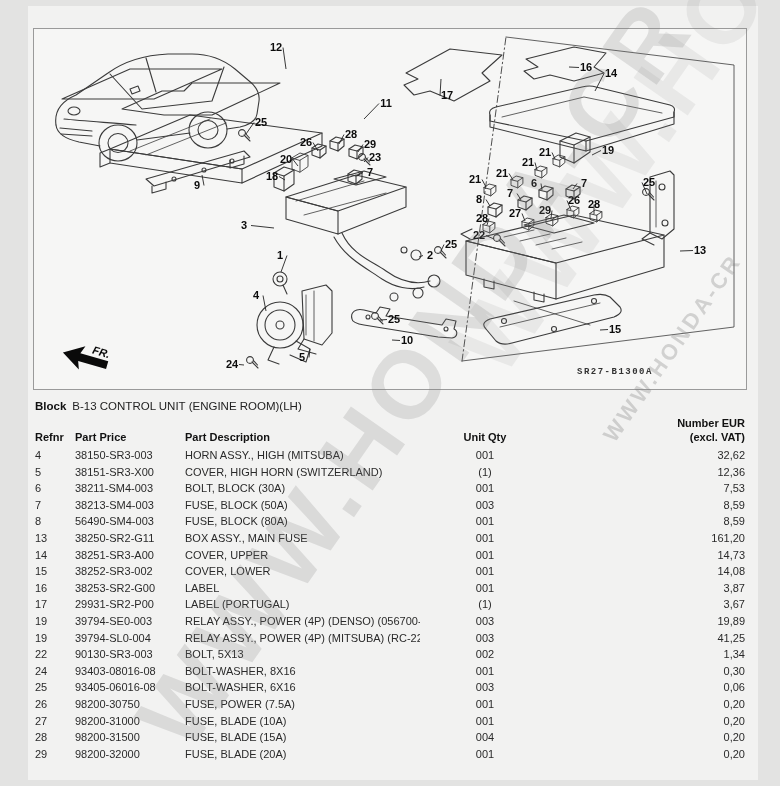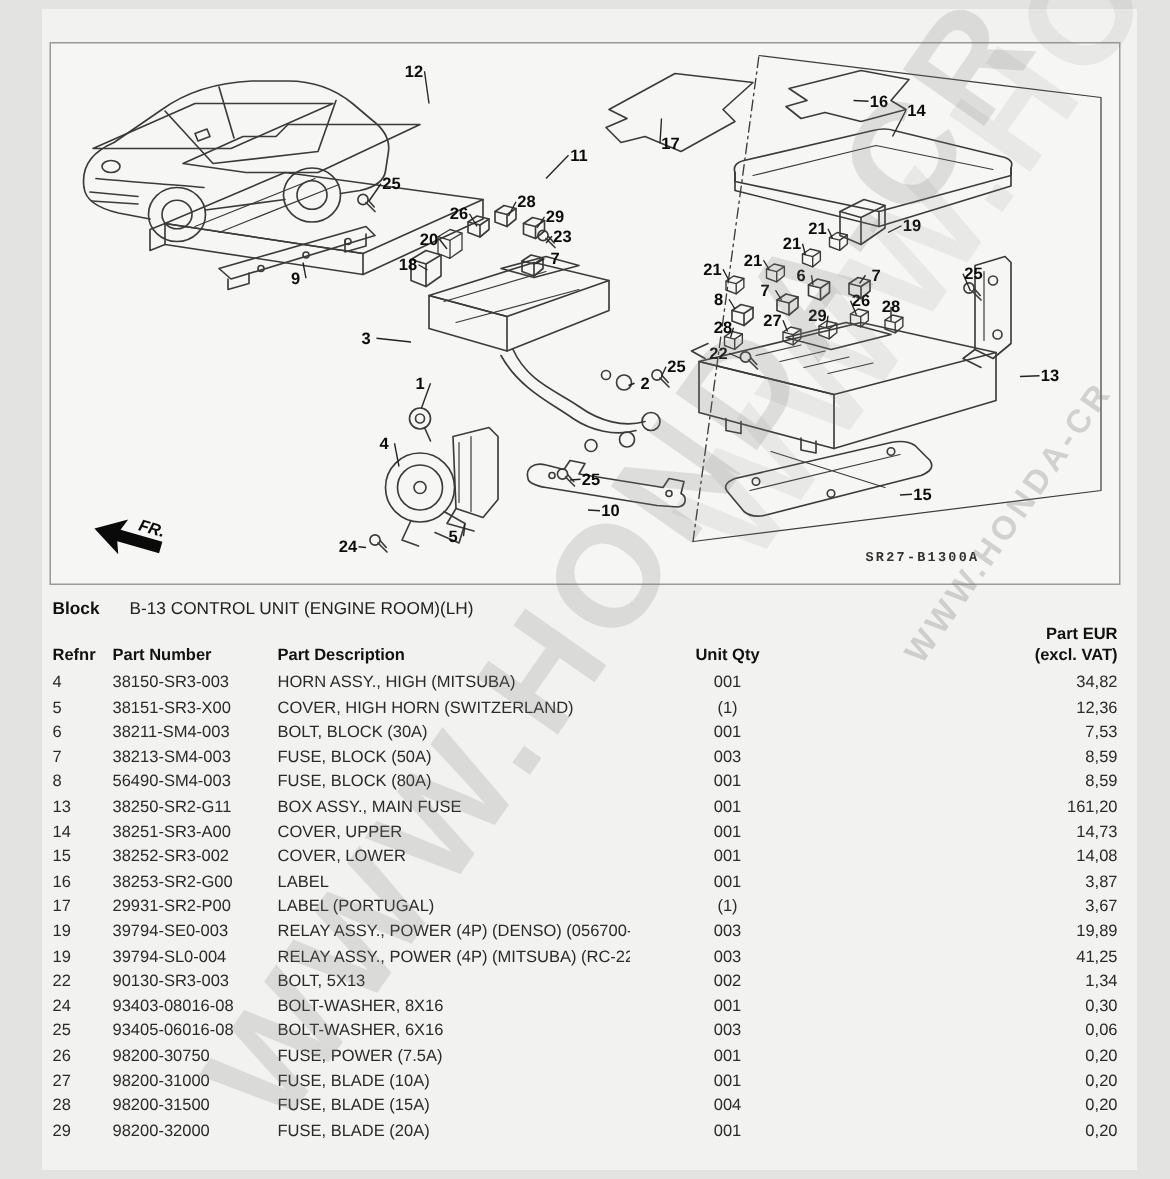--- a/index.html
+++ b/index.html
@@ -16,21 +16,21 @@
   .art .thin{stroke-width:0.8;}
   .art .dash{stroke-dasharray:7 3 1.5 3;stroke-width:0.9;}
   .callout{font:bold 11px "Liberation Sans",sans-serif;fill:#0c0c0c;}
   .leader{stroke:#222;stroke-width:0.9;}
   .dcode{font:bold 9px "Liberation Mono",monospace;fill:#333;letter-spacing:1.5px;}
   .fr-text{font:italic bold 11px "Liberation Sans",sans-serif;fill:#0a0a0a;}
   .fr-poly{fill:#0a0a0a;stroke:none;}
 
   
   .block-line{position:absolute;left:7px;top:394px;font-size:11.5px;color:#222;white-space:nowrap;}
-  .block-line .b{font-weight:bold;margin-right:20px;color:#111;}
+  .block-line .b{font-weight:bold;margin-right:6px;color:#111;}
 
   
   .table-wrap{position:absolute;left:7px;top:410px;width:712px;}
   table{border-collapse:collapse;width:712px;table-layout:fixed;font-size:11px;color:#2a2a2a;}
   col.c-refnr{width:40px;} col.c-num{width:110px;} col.c-desc{width:235px;}
   col.c-qty{width:140px;} col.c-price{width:187px;}
   th{font-weight:bold;text-align:left;vertical-align:bottom;padding:0;color:#111;line-height:14px;}
   th.qty,td.qty{text-align:center;padding-right:10px;}
   th.price,td.price{text-align:right;padding-right:2px;}
   td{height:16.6px;line-height:16.6px;padding:0;white-space:nowrap;overflow:hidden;}
@@ -336,36 +336,36 @@
         <colgroup>
           <col class="c-refnr">
             <col class="c-num">
             <col class="c-desc">
             <col class="c-qty">
             <col class="c-price">
         </colgroup>
         <thead>
           <tr>
             <th>Refnr</th>
-            <th>Part Number</th>
+            <th>Part Price</th>
             <th>Part Description</th>
             <th class="qty">Unit Qty</th>
             <th class="price price-h">
-              <div>Part EUR</div>
+              <div>Number EUR</div>
               <div>(excl. VAT)</div>
             </th>
           </tr>
         </thead>
         <tbody>
             <tr>
               <td>4</td>
               <td>38150-SR3-003</td>
               <td>HORN ASSY., HIGH (MITSUBA)</td>
               <td class="qty">001</td>
-              <td class="price">34,82</td>
+              <td class="price">32,62</td>
             </tr>
             <tr>
               <td>5</td>
               <td>38151-SR3-X00</td>
               <td>COVER, HIGH HORN (SWITZERLAND)</td>
               <td class="qty">(1)</td>
               <td class="price">12,36</td>
             </tr>
             <tr>
               <td>6</td>

